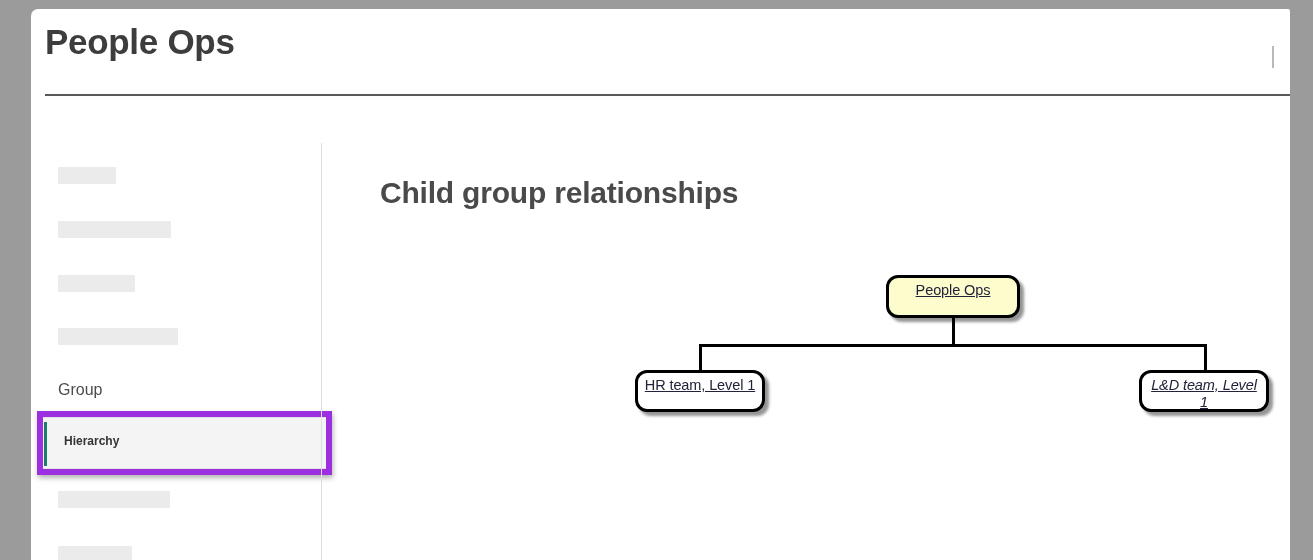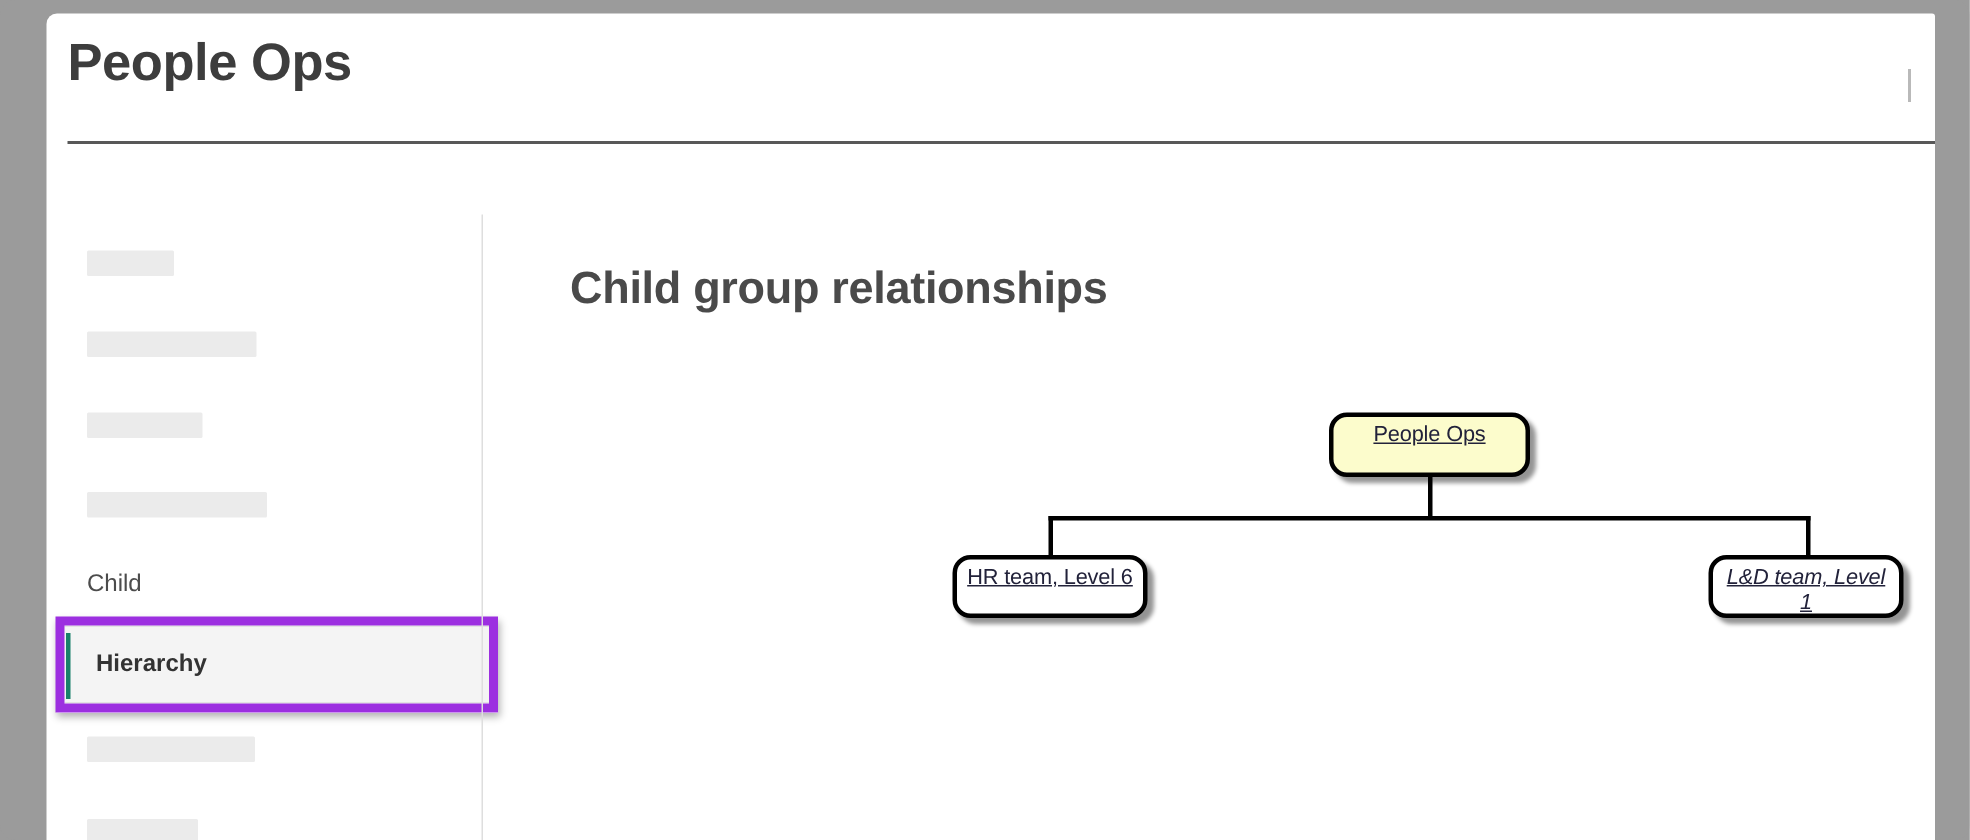--- a/index.html
+++ b/index.html
@@ -134,21 +134,21 @@
     left: 1px;
     top: 4px;
     width: 3px;
     height: 44px;
     background: #18806a;
   }
   #nav-active-label {
     position: absolute;
     left: 21px;
     top: 16px;
-    font-size: 16px;
+    font-size: 12px;
     font-weight: bold;
     color: #333333;
     white-space: nowrap;
     text-align: right;
   }
 
   
   #content {
     position: absolute;
     left: 291px;
@@ -221,21 +221,21 @@
       <div id="header-rule"></div>
     </div>
 
     <div id="sidebar">
 
       <div class="skeleton-bar" style="top:62px;  width:58px;"></div>
       <div class="skeleton-bar" style="top:116px; width:113px;"></div>
       <div class="skeleton-bar" style="top:170px; width:77px;"></div>
       <div class="skeleton-bar" style="top:223px; width:120px;"></div>
 
-      <div id="group-label">Child</div>
+      <div id="group-label">Group</div>
 
       <div id="nav-active-wrap">
         <div id="nav-active-item">
           <div id="nav-active-accent"></div>
           <div id="nav-active-label">Hierarchy</div>
         </div>
         <div id="nav-active-highlight"></div>
       </div>
 
       <div class="skeleton-bar" style="top:386px; width:112px;"></div>
@@ -253,21 +253,21 @@
         <div class="connector" style="left:630px; top:212px; width:3px; height:28px;"></div>
         <div class="connector" style="left:377px; top:239px; width:508px; height:3px;"></div>
         <div class="connector" style="left:377px; top:239px; width:3px; height:28px;"></div>
         <div class="connector" style="left:882px; top:239px; width:3px; height:28px;"></div>
 
         <div class="tree-node node-root" style="left:564px; top:170px; width:134px; height:43px;">
           <span class="node-label">People Ops</span>
         </div>
 
         <div class="tree-node node-child" style="left:313px; top:265px; width:130px; height:42px;">
-          <span class="node-label">HR team, Level 6</span>
+          <span class="node-label">HR team, Level 1</span>
         </div>
 
         <div class="tree-node node-child" style="left:817px; top:265px; width:130px; height:42px;font-style:italic;">
           <span class="node-label">L&amp;D team, Level 1</span>
         </div>
 
       </div>
     </div>
 
   </div>

